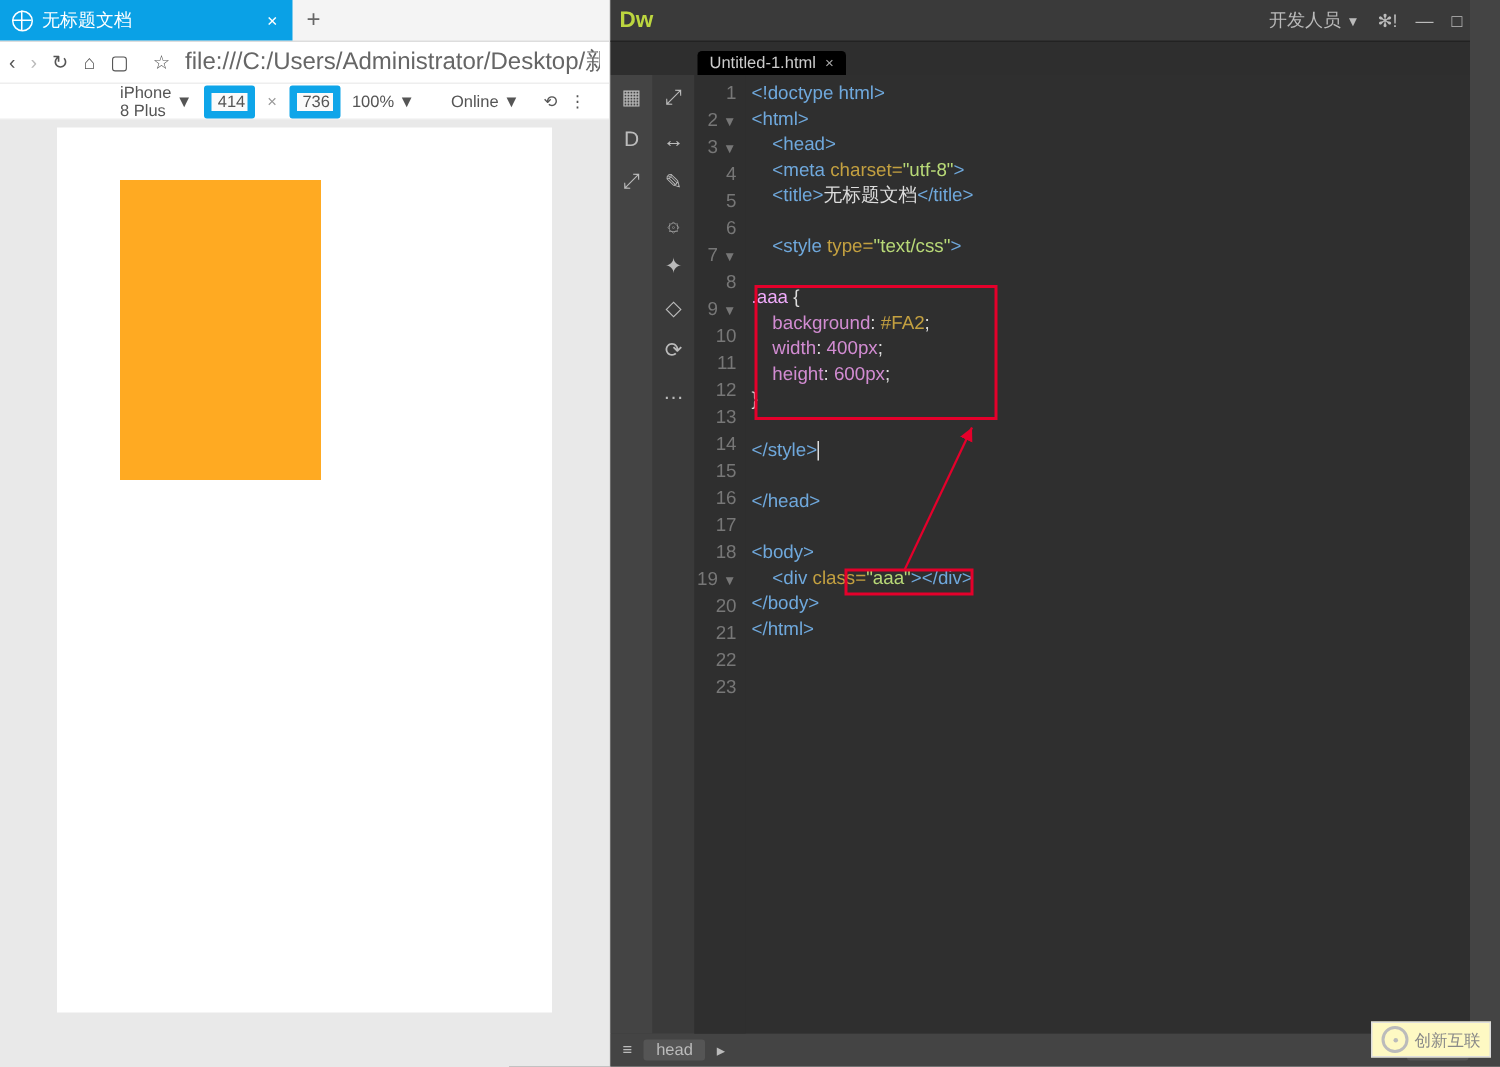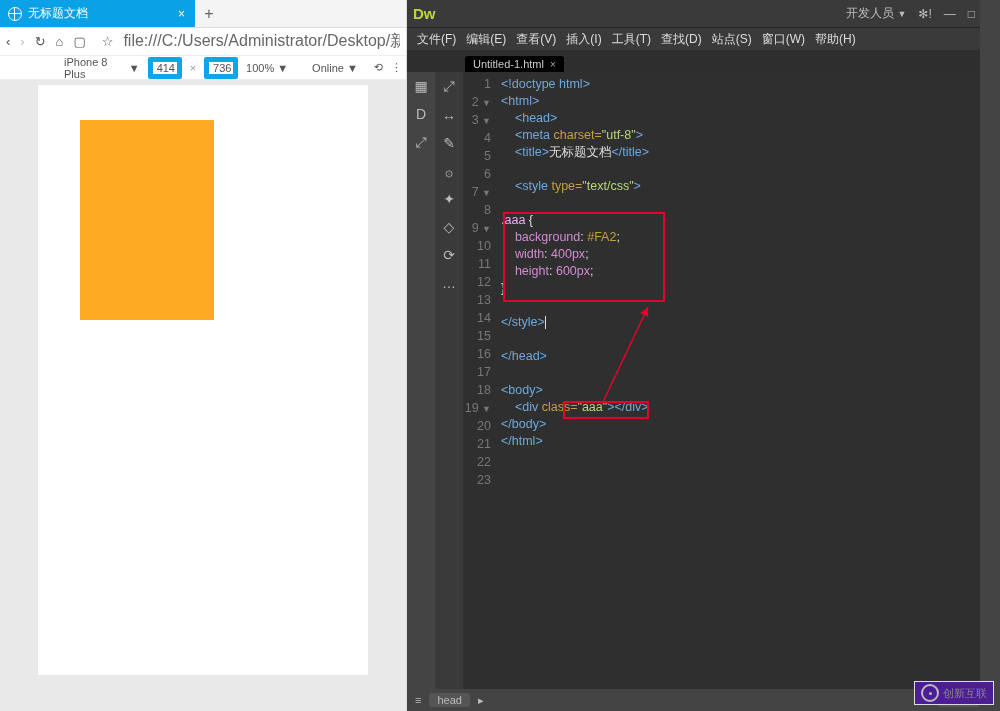--- a/index.html
+++ b/index.html
@@ -10,21 +10,21 @@
   .tabstrip { height:28px; background:#f4f4f4; display:flex; align-items:stretch; border-bottom:1px solid #ddd;}
   .tab { display:flex; align-items:center; background:#0aa1e6; color:#fff; width:195px; padding:0 8px; font-size:12px; gap:6px;}
   .tab .globe { width:14px; height:14px; border:1.5px solid #fff; border-radius:50%; position:relative;}
   .tab .globe::before{content:"";position:absolute;left:5px;top:-1px;width:1px;height:13px;background:#fff;}
   .tab .globe::after{content:"";position:absolute;top:5px;left:-1px;height:1px;width:13px;background:#fff;}
   .tab .close { position:absolute; left:178px; color:#fff; font-size:12px;}
   .newtab { width:28px; display:flex; align-items:center; justify-content:center; color:#666; font-size:16px;}
   .urlbar { height:28px; display:flex; align-items:center; gap:10px; padding:0 6px; font-size:13px; color:#555; border-bottom:1px solid #eee;}
   .icn { color:#555; }
   .url-text { color:#666; font-size:16px; white-space:nowrap; overflow:hidden;}
-  .devbar { height:24px; display:flex; align-items:center; gap:8px; font-size:11px; color:#555; padding:0 4px; border-bottom:1px solid #eee;}
+  .devbar { height:24px; display:flex; align-items:center; gap:8px; font-size:11px; color:#555; padding:0 20px; border-bottom:1px solid #eee;}
   .devbar .devlabel{display:flex;align-items:center;gap:3px;margin-left:60px;}
   .devbar .dim { border:5px solid #0ea5e9; padding:0 4px; border-radius:2px; width:34px; text-align:center; background:#fafafa;}
   .devbar .sep { color:#999;}
   .viewport-area { flex:1; background:#e9e9e9; padding:5px 4px;}
   .viewport { background:#fff; width:330px; height:590px; margin:0 auto; padding:35px 0 0 42px;}
   .aaa-box { width:134px; height:200px; background:#FA2; background:#ffaa22;}
   
   .dw { flex:1; background:#3a3a3a; display:flex; flex-direction:column; color:#ccc; font-size:12px;}
   .dw-title { height:28px; background:#3a3a3a; display:flex; align-items:center; padding:1px 6px; border-bottom:1px solid #222; position:relative;}
   .dw-logo { font-weight:bold; font-size:15px; color:#bcd63f; margin-right:10px;}
@@ -42,21 +42,21 @@
   .tok-tag{color:#6fa8dc;} .tok-attr{color:#c3a040;} .tok-str{color:#b8d977;} .tok-txt{color:#ddd;} .tok-sel{color:#f0abfc;} .tok-prop{color:#d28cd2;} .tok-val{color:#c3a040;} .tok-num{color:#d28cd2;} .tok-brace{color:#ddd;}
   .fold{color:#777;font-size:9px;}
   .cursor{display:inline-block;width:1px;height:13px;background:#ddd;vertical-align:middle;}
   .status { height:22px; background:#444; display:flex; align-items:center; padding:0 8px; gap:8px; font-size:11px; color:#bbb; margin-top:auto;}
   .status .circle{width:8px;height:8px;border:1.5px solid #2ecc71;border-radius:50%;margin-left:auto;}
   .status .htmlbtn{background:#555;padding:1px 6px;border-radius:2px;}
   
   .redbox{position:absolute;border:2px solid #e4002b;pointer-events:none;}
   .arrow-svg{position:absolute;pointer-events:none;}
   
-  .watermark{position:absolute;right:6px;bottom:6px;background:#4c1d95;padding:2px 6px;border:1px solid #ddd;display:flex;align-items:center;gap:4px;font-size:11px;color:#888;}
+  .watermark{position:absolute;right:6px;bottom:6px;background:#fef9c3;padding:2px 6px;border:1px solid #ddd;display:flex;align-items:center;gap:4px;font-size:11px;color:#888;}
   .watermark .wlogo{width:18px;height:18px;border:2px solid #bbb;border-radius:50%;position:relative;}
   .watermark .wlogo::before{content:"";position:absolute;width:3px;height:3px;background:#bbb;border-radius:50%;left:6px;top:6px;}
   
   .vscroll{position:absolute;right:0;top:0;bottom:0;width:12px;background:#383838;}
   .vscroll .thumb{position:absolute;left:2px;right:2px;top:4px;height:60px;background:#555;border-radius:3px;}
   .rightedge{position:absolute;right:0;top:0;width:20px;height:100%;background:#444;}
 </style>
 </head>
 <body>
 
@@ -115,31 +115,20 @@
       <span class="dw-logo">Dw</span>
       <div class="right-controls">
         <span><span>开发人员</span> <span style="font-size:9px">▼</span></span>
         <span>✻!</span>
         <span>—</span>
         <span>□</span>
         <span>×</span>
       </div>
     </div>
 
-    <div class="menubar">
-      <span>文件(F)</span>
-      <span>编辑(E)</span>
-      <span>查看(V)</span>
-      <span>插入(I)</span>
-      <span>工具(T)</span>
-      <span>查找(D)</span>
-      <span>站点(S)</span>
-      <span>窗口(W)</span>
-      <span>帮助(H)</span>
-    </div>
 
     <div class="filetab-row">
       <div class="filetab">
         <span>Untitled-1.html</span>
         <span class="x">×</span>
       </div>
     </div>
 
     <div class="workarea">
       <div class="sidebar">

